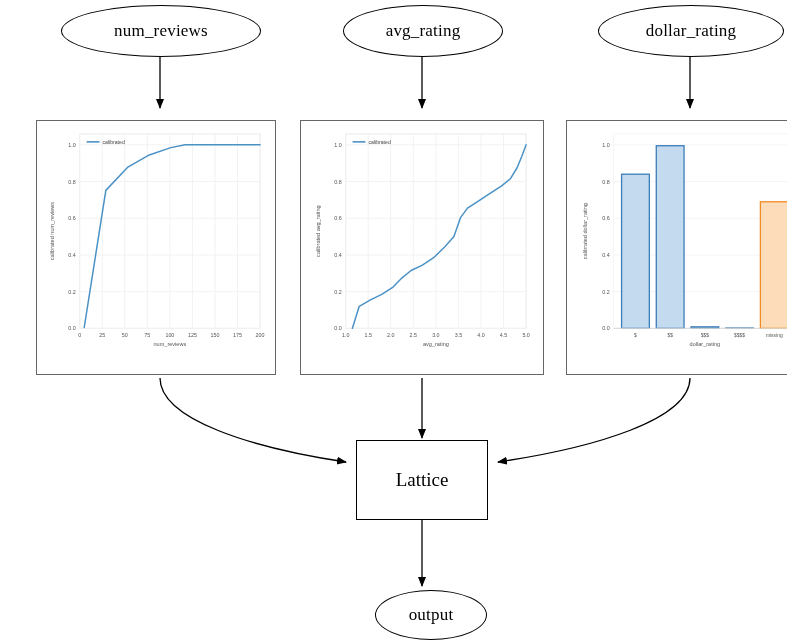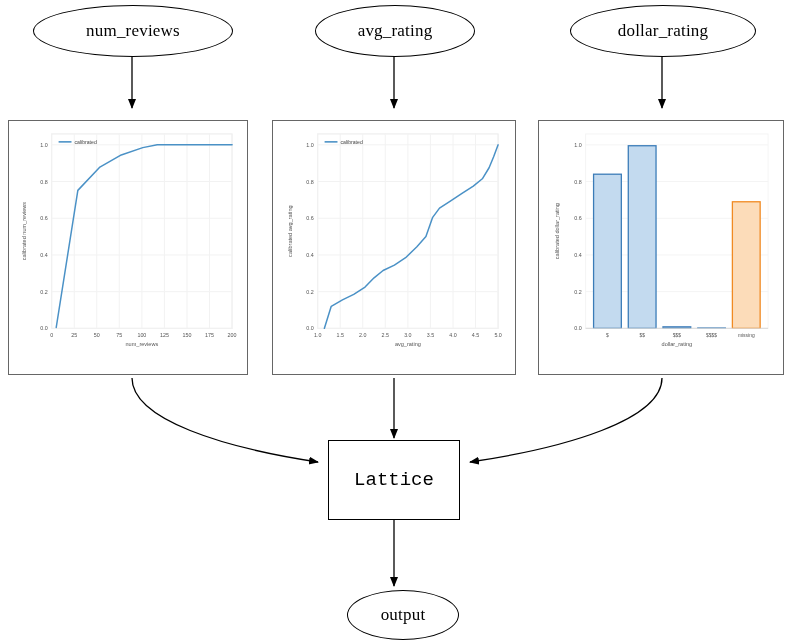--- a/index.html
+++ b/index.html
@@ -1,30 +1,30 @@
 <!DOCTYPE html>
 <html><head>
 <meta charset="utf-8">
 <style>
   html,body{margin:0;padding:0;background:#ffffff;}
   body{width:787px;height:644px;position:relative;overflow:hidden;
        font-family:"Liberation Serif", serif;}
-  .stage{position:absolute;inset:0;}
+  .stage{position:absolute;inset:0;margin-left:28px;}
 
   
   .ellipse-node{
     position:absolute;border:1.2px solid #000;border-radius:50%;
     background:#fff;display:flex;align-items:center;justify-content:center;
     font-family:"Liberation Serif", serif;font-size:17px;color:#000;
     letter-spacing:.2px;white-space:nowrap;
   }
   .box-node{
     position:absolute;border:1.4px solid #000;background:#fff;
     display:flex;align-items:center;justify-content:center;
-    font-family:Liberation Mono, monospace;font-size:19px;color:#000;
+    font-family:Liberation Serif, serif;font-size:19px;color:#000;
   }
 
   
   .panel{
     position:absolute;background:#ffffff;border:1.3px solid #666;
     box-sizing:border-box;
   }
   .panel-inner{position:absolute;inset:5px;background:#fff;}
   .plot-svg{display:block;width:100%;height:100%;}
 

